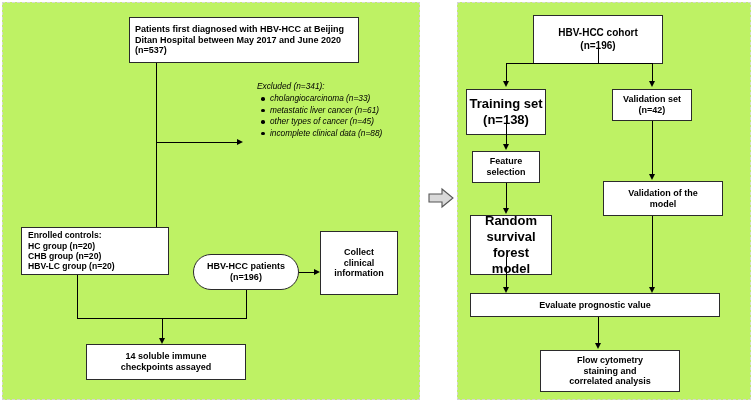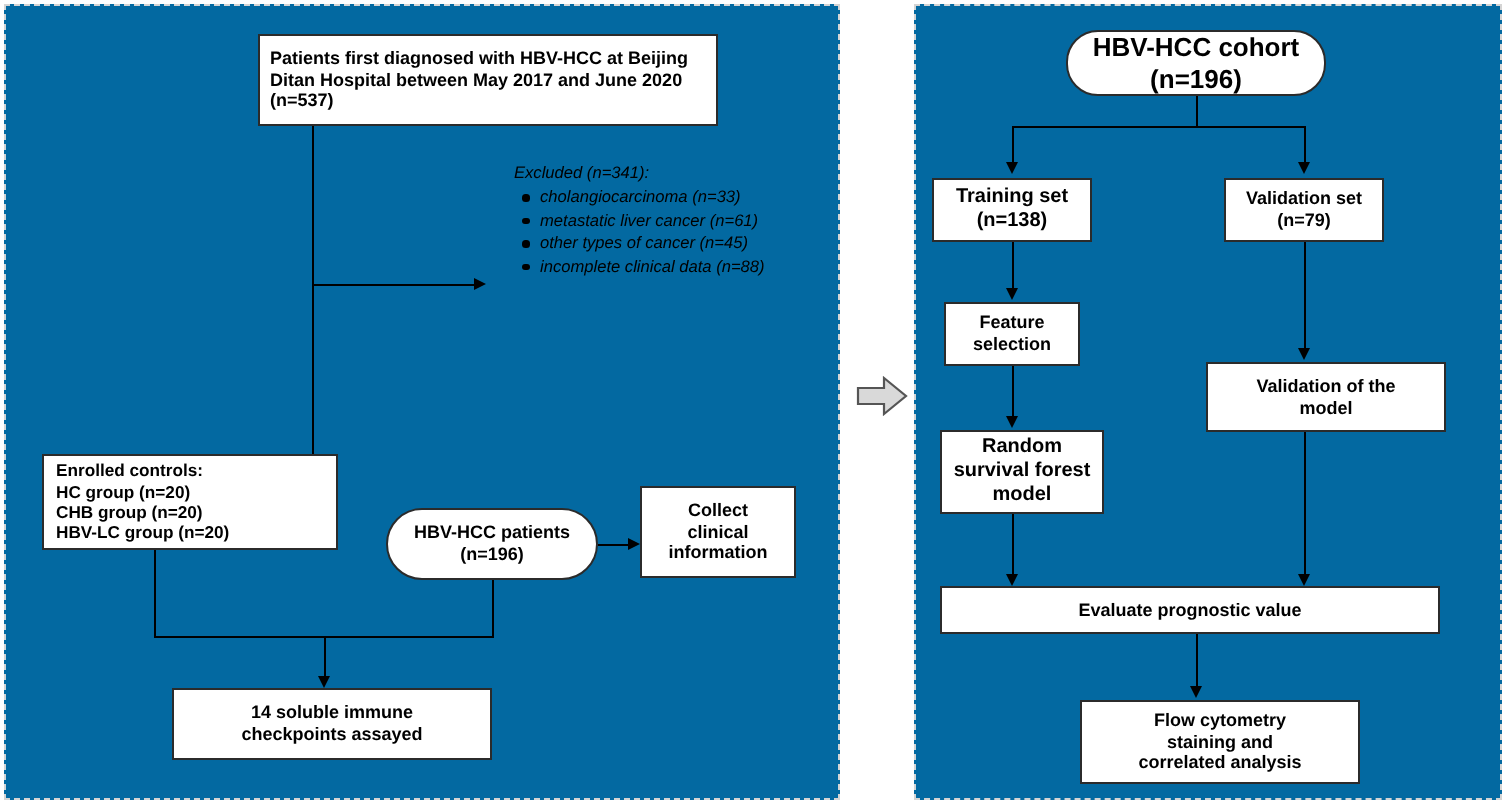--- a/index.html
+++ b/index.html
@@ -7,21 +7,21 @@
     width:753px;height:402px;
     font-family:"Liberation Sans", sans-serif;
     -webkit-font-smoothing:antialiased;
   }
   #root{position:relative;width:753px;height:402px;overflow:hidden;background:#fff;}
 
   .panel{
     position:absolute;
     border:1px dashed #d4d4d4;
     box-sizing:border-box;
-    background:#0369a1;
+    background:#bef264;
   }
   #panel-left{left:2px;top:2px;width:418px;height:398px;}
   #panel-right{left:457px;top:2px;width:294px;height:398px;}
 
   .box{
     position:absolute;
     box-sizing:border-box;
     border:1px solid #2b2b2b;
     background:#ffffff;
     color:#000;
@@ -96,21 +96,21 @@
     </div>
 
     <div class="box left-align" style="left:18px;top:224px;width:148px;height:48px;font-size:8.6px;">Enrolled controls:
 HC group (n=20)
 CHB group (n=20)
 HBV-LC group (n=20)</div>
 
     <div class="box" style="left:190px;top:251px;width:106px;height:36px;font-size:9px;border-radius:18px;">HBV-HCC patients
 (n=196)</div>
 
-    <div class="box" style="left:317px;top:240px;width:78px;height:46px;font-size:9px;">Collect
+    <div class="box" style="left:317px;top:228px;width:78px;height:64px;font-size:9px;">Collect
 clinical
 information</div>
 
     <div class="hline" style="left:296px;top:269px;width:15px;"></div>
     <div class="arrow-right" style="left:311px;top:265.5px;"></div>
 
     <div class="vline" style="left:74px;top:272px;height:43px;"></div>
     <div class="vline" style="left:243px;top:287px;height:28px;"></div>
     <div class="hline" style="left:74px;top:315px;width:170px;"></div>
     <div class="vline" style="left:159px;top:315px;height:22px;"></div>
@@ -121,46 +121,46 @@
   </div>
 
   <div id="panel-transition-arrow">
     <svg width="26" height="24" viewBox="0 0 26 24" aria-hidden="true">
       <polygon points="1,8 14,8 14,3 25,12 14,21 14,16 1,16" fill="#d9d9d9" stroke="#555555" stroke-width="1.1" stroke-linejoin="miter"></polygon>
     </svg>
   </div>
 
   <div class="panel" id="panel-right">
 
-    <div class="box" style="left:75px;top:12px;width:130px;height:33px;font-size:13px;border-radius:16px;">HBV-HCC cohort
+    <div class="box" style="left:75px;top:12px;width:130px;height:49px;font-size:10px;">HBV-HCC cohort
 (n=196)</div>
 
     <div class="vline" style="left:140px;top:45px;height:15px;"></div>
     <div class="hline" style="left:48px;top:60px;width:146px;"></div>
     <div class="vline" style="left:48px;top:60px;height:20px;"></div>
     <div class="arrow-down" style="left:44.5px;top:78px;"></div>
     <div class="vline" style="left:194px;top:60px;height:20px;"></div>
     <div class="arrow-down" style="left:190.5px;top:78px;"></div>
 
-    <div class="box" style="left:8px;top:86px;width:80px;height:32px;font-size:10px;">Training set
+    <div class="box" style="left:8px;top:86px;width:80px;height:46px;font-size:13px;">Training set
 (n=138)</div>
 
     <div class="box" style="left:154px;top:86px;width:80px;height:32px;font-size:9px;">Validation set
-(n=79)</div>
+(n=42)</div>
 
     <div class="vline" style="left:48px;top:118px;height:25px;"></div>
     <div class="arrow-down" style="left:44.5px;top:141px;"></div>
 
     <div class="box" style="left:14px;top:148px;width:68px;height:32px;font-size:9px;">Feature
 selection</div>
 
     <div class="vline" style="left:48px;top:180px;height:27px;"></div>
     <div class="arrow-down" style="left:44.5px;top:205px;"></div>
 
-    <div class="box" style="left:12px;top:212px;width:82px;height:42px;font-size:10px;">Random
+    <div class="box" style="left:12px;top:212px;width:82px;height:60px;font-size:13px;">Random
 survival forest
 model</div>
 
     <div class="vline" style="left:194px;top:118px;height:55px;"></div>
     <div class="arrow-down" style="left:190.5px;top:171px;"></div>
 
     <div class="box" style="left:145px;top:178px;width:120px;height:35px;font-size:9px;">Validation of the
 model</div>
 
     <div class="vline" style="left:48px;top:254px;height:32px;"></div>

